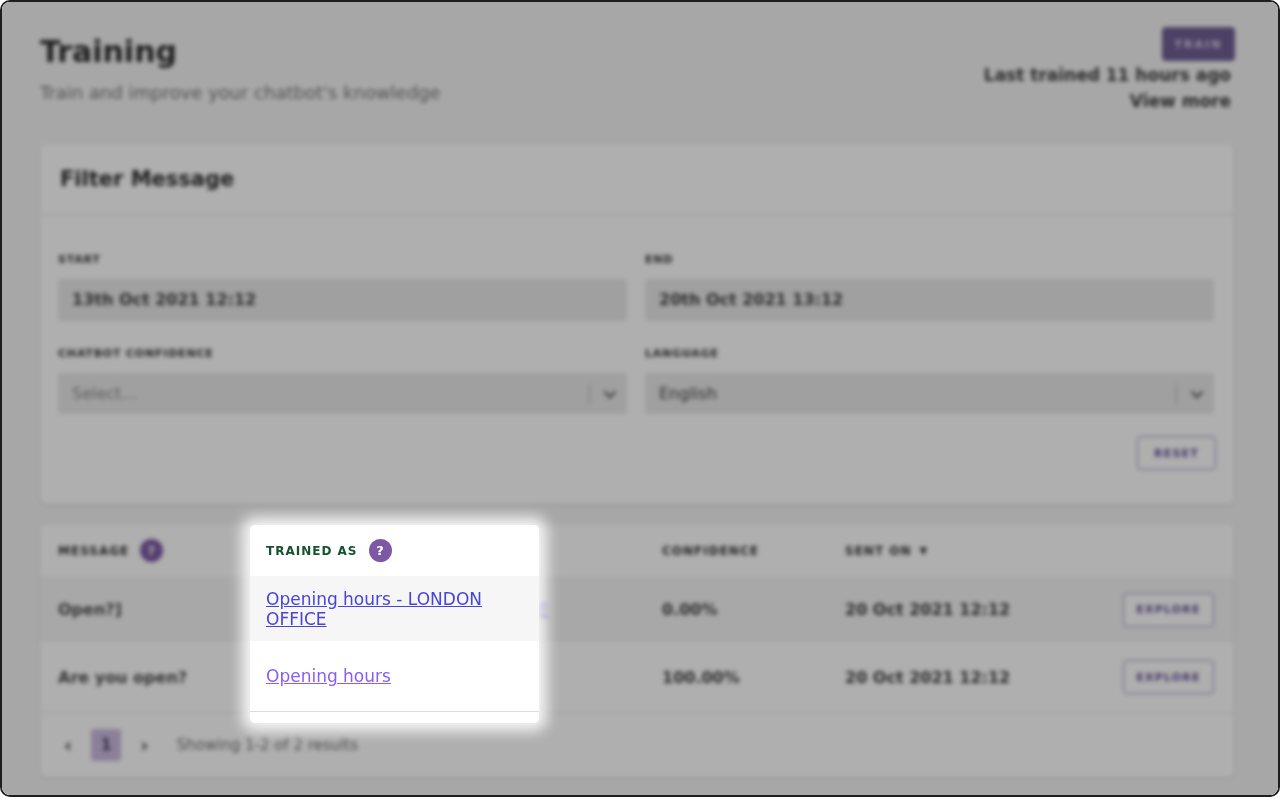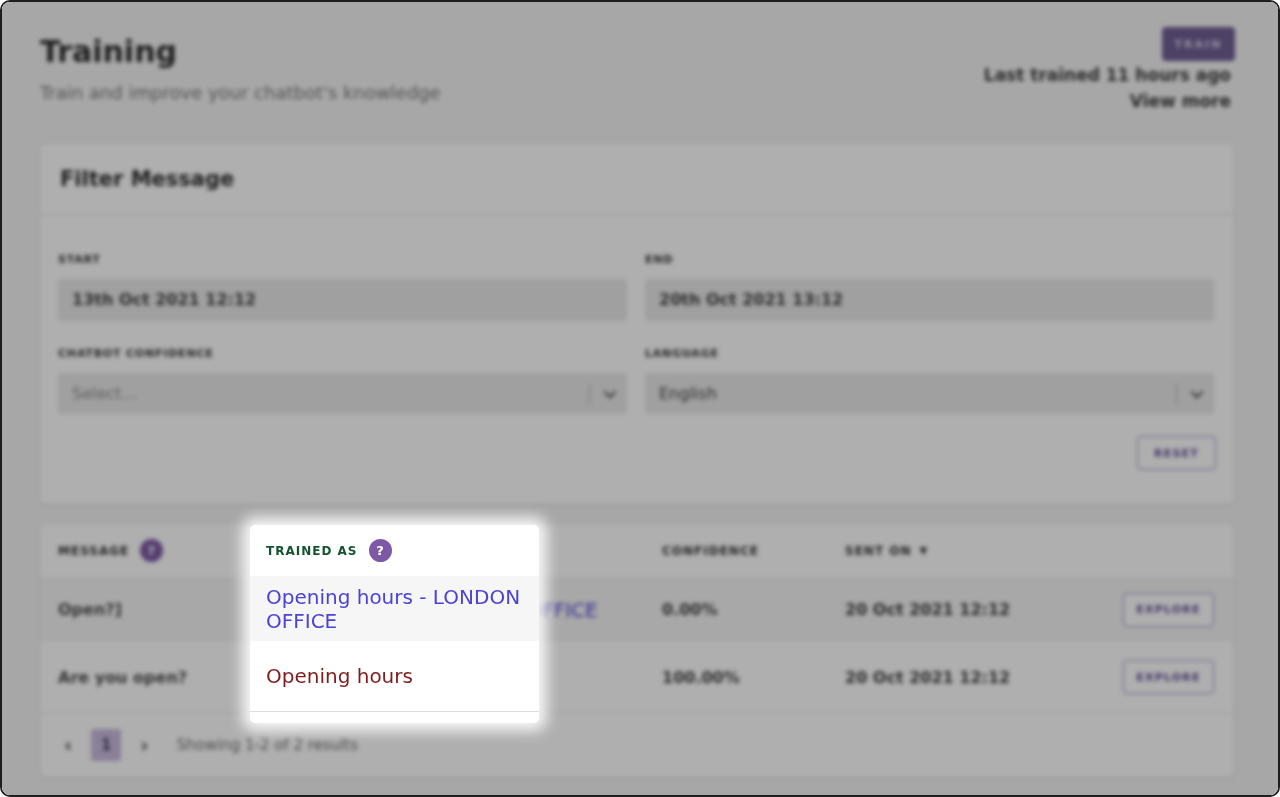--- a/index.html
+++ b/index.html
@@ -55,23 +55,23 @@
   .t-r1 { height:65px; background:#f5f5f5; }
   .t-r2 { height:71px; border-bottom:1px solid #e4e4e4; }
   .c1 { width:208px; } .c2 { width:396px; } .c3 { width:183px; } .c4 { width:200px; }
   .c5 { flex:1; display:flex; justify-content:flex-end; padding-right:20px; }
   .th { font-size:12px; font-weight:bold; letter-spacing:1px; color:#2e2e2e; display:flex; align-items:center; }
   .help-badge { width:23px; height:23px; border-radius:50%; background:#7d59a5; color:#ffffff;
                 font-size:13px; font-weight:bold; display:inline-flex; align-items:center; justify-content:center;
                 margin-left:11px; cursor:pointer; }
   .sort-ico { font-size:10px; color:#2e2e2e; margin-left:8px; }
   .cell-msg { font-size:16px; font-weight:bold; color:#4a4a4a; }
-  .cell-link { font-size:20px; cursor:pointer; }
+  .cell-link { font-size:17px; text-decoration:underline; cursor:pointer; }
   .link-blue { color:#4a43d8; }
-  .link-purple { color:#7f1d1d; }
+  .link-purple { color:#8b5cf6; }
   .cell-conf { font-size:16px; font-weight:bold; color:#3e3e3e; }
   .cell-sent { font-size:16px; font-weight:bold; color:#3a3a3a; }
   .explore-btn { width:91px; height:34px; padding:0; }
 
   
   .t-pag { height:63px; display:flex; align-items:center; padding-left:24px; }
   .pag-chev { font-size:20px; font-weight:bold; color:#4d4d4d; cursor:pointer; line-height:1; }
   .pag-page { width:30px; height:32px; margin:0 19px; background:#c9bade; border-radius:3px;
               display:flex; align-items:center; justify-content:center;
               font-size:15px; font-weight:bold; color:#463a68; cursor:pointer; }

